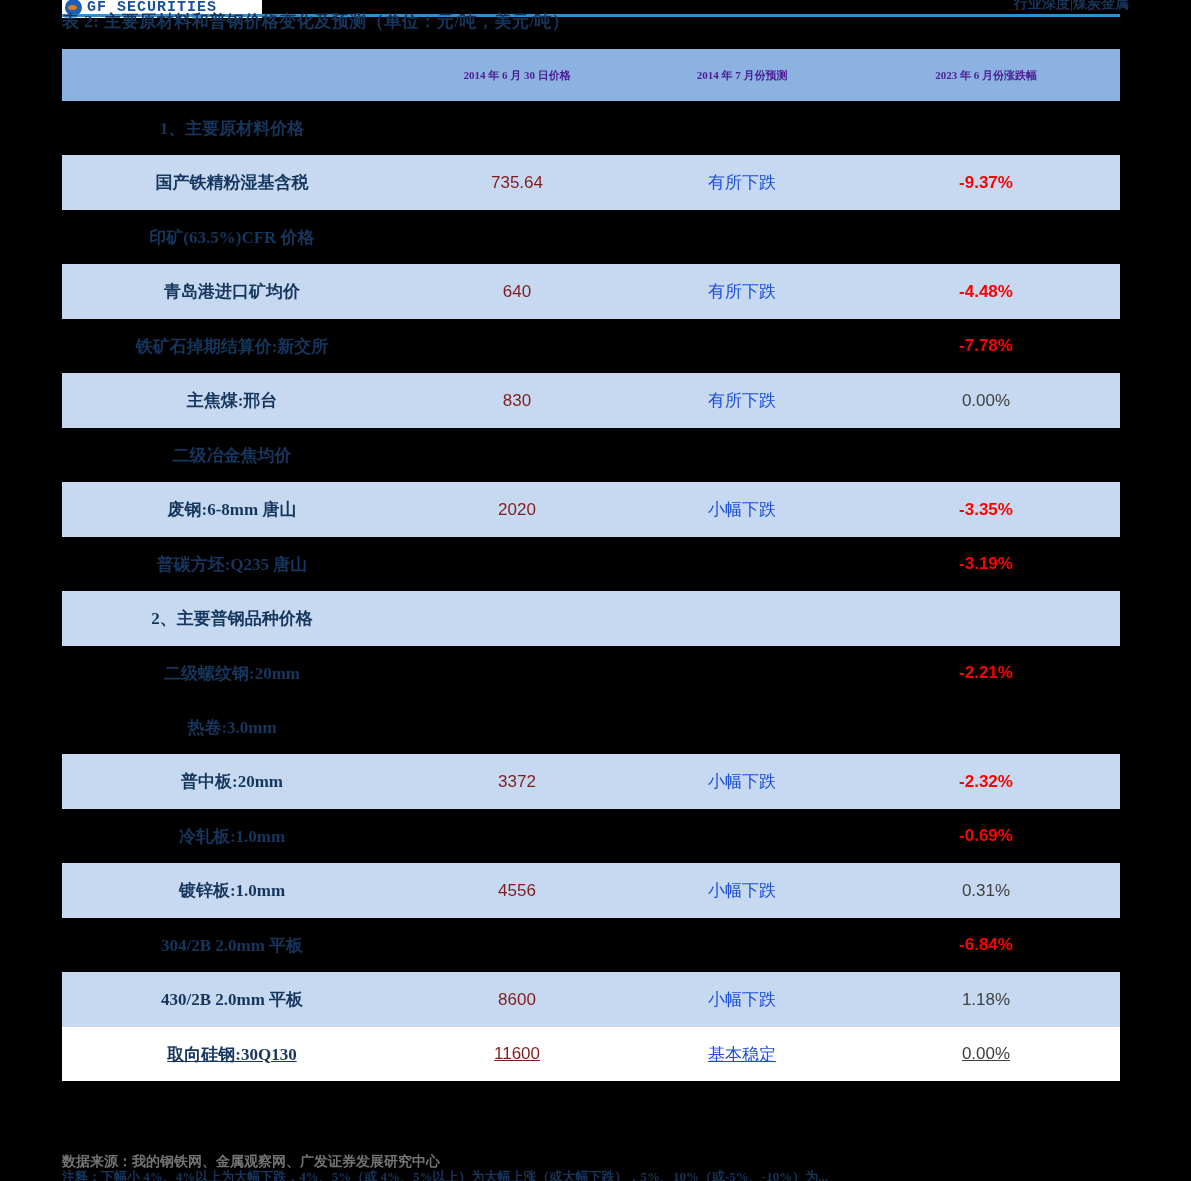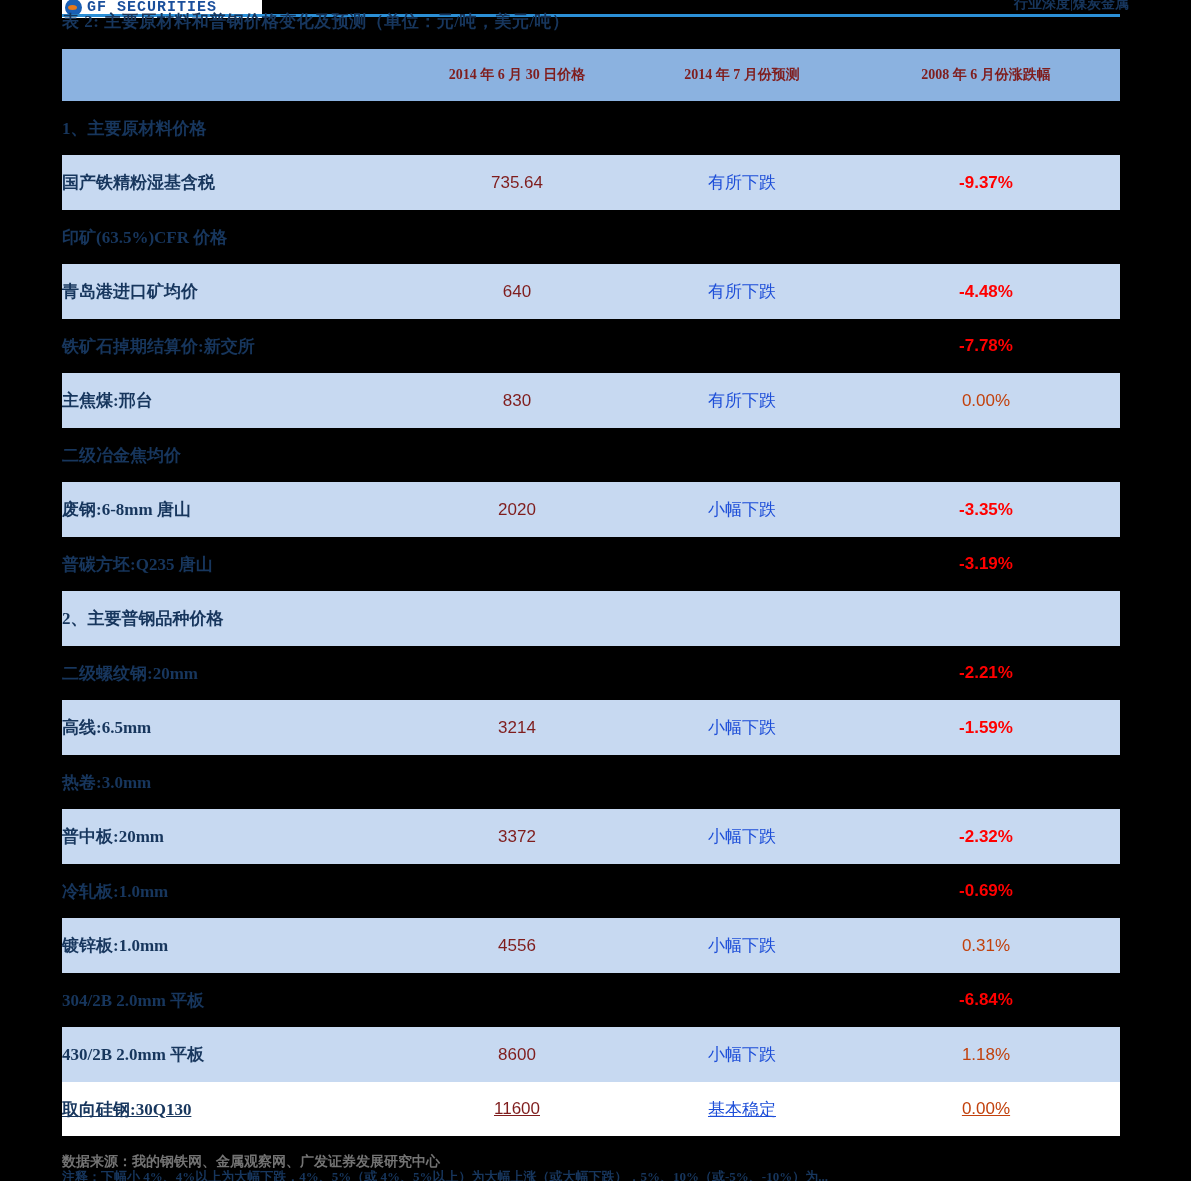--- a/index.html
+++ b/index.html
@@ -62,24 +62,24 @@
     table-layout:fixed;
   }
   .tbl col.c0{width:340px;}
   .tbl col.c1{width:230px;}
   .tbl col.c2{width:220px;}
   .tbl col.c3{width:268px;}
 
   .tbl th{
     height:52px;
     background:#8bb2e0;
-    color:#7f1d1d;
+    color:#4c1d95;
     font-family:"Liberation Serif","DejaVu Serif",serif;
     font-weight:bold;
-    font-size:14px;
+    font-size:11px;
     text-align:center;
     vertical-align:middle;
     padding:0;
     border:0;
   }
   .tbl th.blank{background:#8bb2e0;}
 
   .tbl td{
     padding:0;border:0;
     vertical-align:middle;
@@ -87,21 +87,21 @@
   }
 
   tr.r-shade td{background:#c7d9f1;height:55px;}
   tr.r-plain td{background:transparent;height:54px;}
   tr.r-white td{background:#ffffff;height:54px;}
 
   .lbl{
     color:#17365d;
     font-weight:bold;
     font-size:17.5px;
-    text-align:left;
+    text-align:center;
     padding-left:8px;
     white-space:nowrap;
   }
   .num{
     color:#7f1d1d;
     font-family:"Liberation Sans","DejaVu Sans",sans-serif;
     font-size:17px;
     text-align:center;
     font-weight:normal;
   }
@@ -109,21 +109,21 @@
     color:#1d4ed8;
     font-size:17px;
     text-align:center;
   }
   .pct{
     text-align:center;
     font-family:"Liberation Sans","DejaVu Sans",sans-serif;
     font-size:17px;
   }
   .pct.neg{color:#ff0000;font-weight:bold;}
-  .pct.pos{color:#c2410c;font-weight:normal;margin-top:24px;}
+  .pct.pos{color:#404040;font-weight:normal;margin-top:24px;}
 
   .last-border{border-bottom:2px solid #000000;text-decoration:underline;}
 
   
   .src{
     position:absolute;left:62px;top:1141px;
     font-size:14px;font-weight:bold;color:#737373;
     white-space:nowrap;
     margin-top:12px;
   }
@@ -152,21 +152,21 @@
     <col class="c0">
       <col class="c1">
       <col class="c2">
       <col class="c3">
   </colgroup>
   <thead>
     <tr>
       <th class="blank"></th>
       <th>2014 年 6 月 30 日价格</th>
       <th>2014 年 7 月份预测</th>
-      <th>2008 年 6 月份涨跌幅</th>
+      <th>2023 年 6 月份涨跌幅</th>
     </tr>
   </thead>
   <tbody id="tbody">
       <tr class="r-plain">
         <td class="lbl">1、主要原材料价格</td>
         <td class="num"></td>
         <td class="fc"></td>
         <td class="pct pos"></td>
       </tr>
       <tr class="r-shade">
@@ -221,26 +221,20 @@
         <td class="lbl">2、主要普钢品种价格</td>
         <td class="num"></td>
         <td class="fc"></td>
         <td class="pct pos"></td>
       </tr>
       <tr class="r-plain">
         <td class="lbl">二级螺纹钢:20mm</td>
         <td class="num"></td>
         <td class="fc"></td>
         <td class="pct neg">-2.21%</td>
-      </tr>
-      <tr class="r-shade">
-        <td class="lbl">高线:6.5mm</td>
-        <td class="num">3214</td>
-        <td class="fc">小幅下跌</td>
-        <td class="pct neg">-1.59%</td>
       </tr>
       <tr class="r-plain">
         <td class="lbl">热卷:3.0mm</td>
         <td class="num"></td>
         <td class="fc"></td>
         <td class="pct pos"></td>
       </tr>
       <tr class="r-shade">
         <td class="lbl">普中板:20mm</td>
         <td class="num">3372</td>

